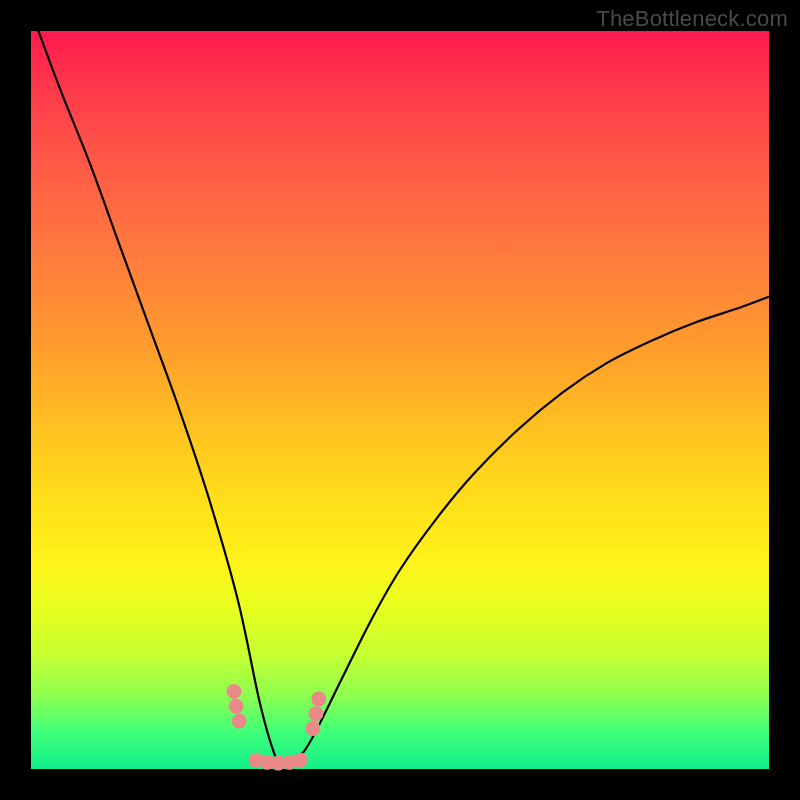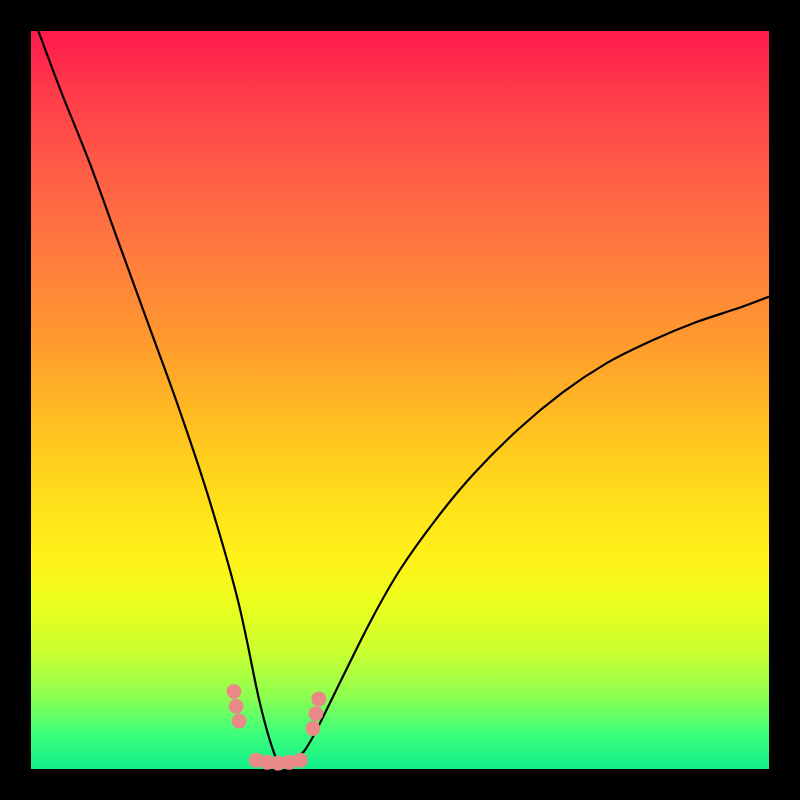--- a/index.html
+++ b/index.html
@@ -58,20 +58,21 @@
     width: 738px;
     height: 738px;
     z-index: 10;
     overflow: visible;
   }
 </style>
 </head>
 <body>
 
 <div class="frame">
+  <div class="watermark">TheBottleneck.com</div>
 
   <div class="plot-area">
     <svg class="curve" viewBox="0 0 738 738" preserveAspectRatio="none">
       <path id="series-path" fill="none" stroke="#000" stroke-width="2.2" stroke-linejoin="round" stroke-linecap="round" d="M 7.38 0.00 C 11.37 10.63, 20.22 35.13, 29.52 59.04 C 38.82 82.95, 48.41 104.94, 59.04 132.84 C 69.67 160.74, 77.93 184.80, 88.56 214.02 C 99.19 243.24, 107.45 265.98, 118.08 295.20 C 128.71 324.42, 136.97 345.83, 147.60 376.38 C 158.23 406.93, 166.49 430.40, 177.12 464.94 C 187.75 499.48, 197.34 531.06, 206.64 568.26 C 215.94 605.46, 222.14 643.68, 228.78 671.58 C 235.42 699.48, 239.55 712.61, 243.54 723.24 C 247.53 733.87, 246.93 729.96, 250.92 730.62 C 254.91 731.28, 260.37 730.92, 265.68 726.93 C 270.99 722.94, 272.47 722.43, 280.44 708.48 C 288.41 694.53, 299.33 670.69, 309.96 649.44 C 320.59 628.19, 328.85 610.33, 339.48 590.40 C 350.11 570.47, 357.04 557.34, 369.00 538.74 C 380.96 520.14, 392.62 504.35, 405.90 487.08 C 419.18 469.81, 428.19 458.74, 442.80 442.80 C 457.41 426.86, 471.14 413.13, 487.08 398.52 C 503.02 383.91, 515.42 373.58, 531.36 361.62 C 547.30 349.66, 559.70 341.40, 575.64 332.10 C 591.58 322.80, 603.98 317.27, 619.92 309.96 C 635.86 302.65, 648.26 297.49, 664.20 291.51 C 680.14 285.53, 695.20 281.40, 708.48 276.75 C 721.76 272.10, 732.69 267.67, 738.00 265.68"></path>
       <g id="marker-group">
           <circle cx="202.95" cy="660.51" r="7.5" fill="#e98a88"></circle>
           <circle cx="205.16" cy="675.27" r="7.5" fill="#e98a88"></circle>
           <circle cx="208.12" cy="690.03" r="7.5" fill="#e98a88"></circle>
           <circle cx="225.09" cy="729.14" r="7.5" fill="#e98a88"></circle>
           <circle cx="236.16" cy="731.36" r="7.5" fill="#e98a88"></circle>

